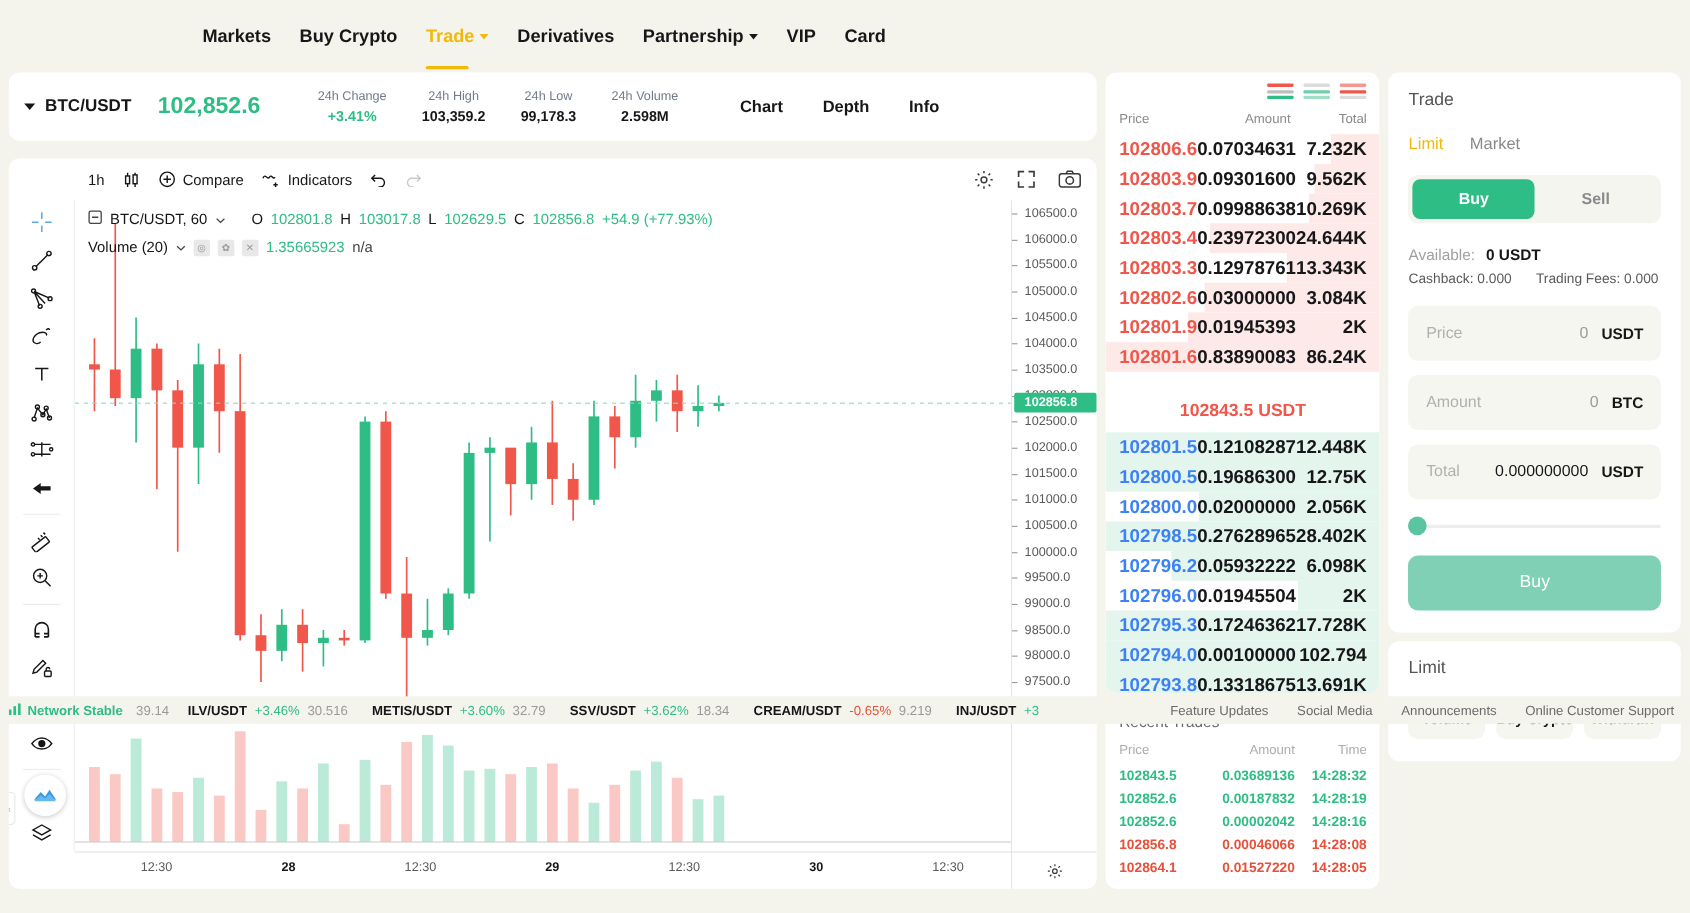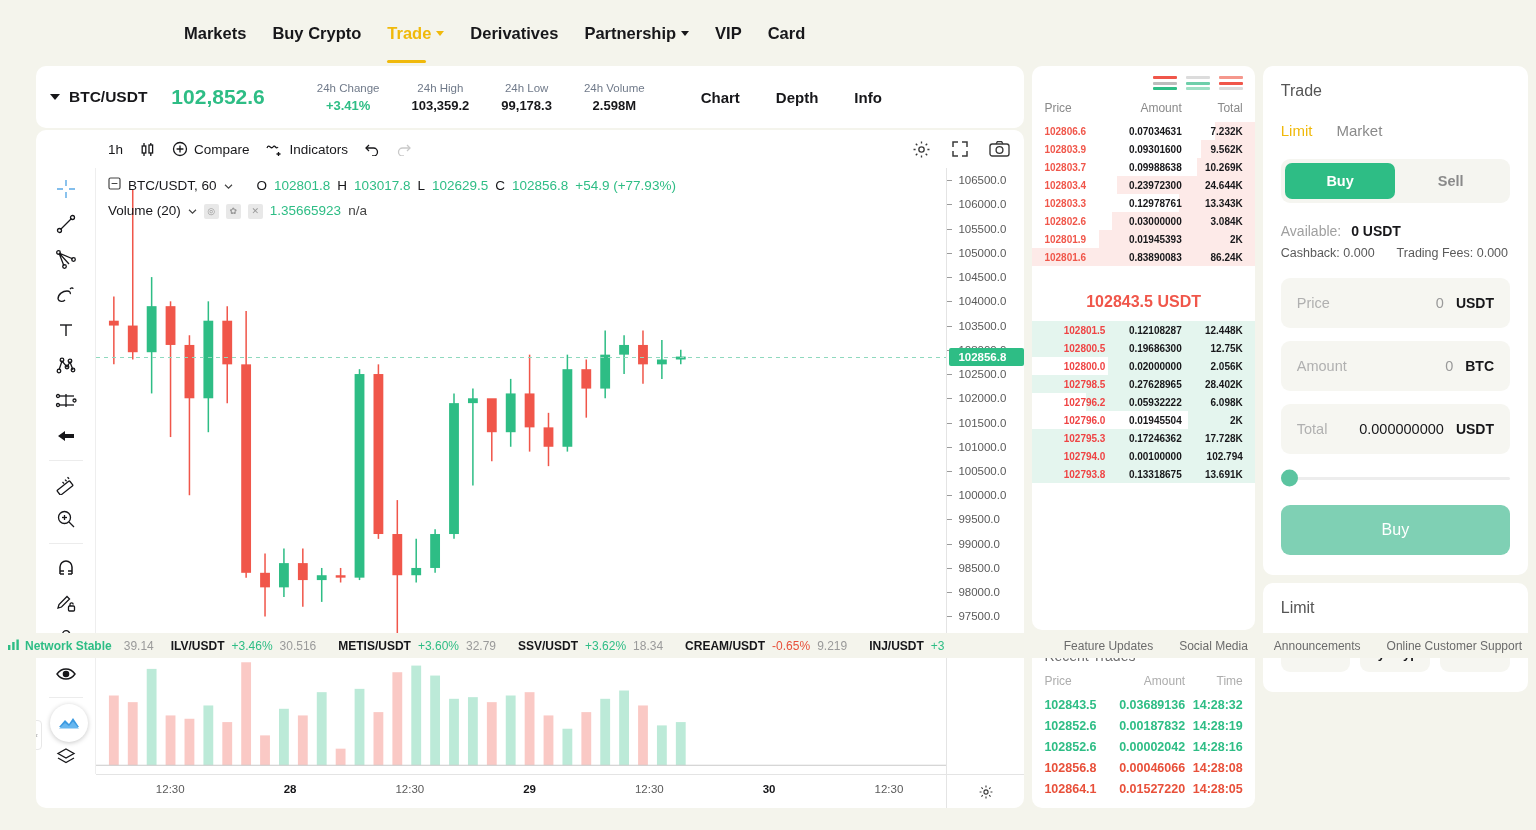--- a/index.html
+++ b/index.html
@@ -41,21 +41,21 @@
     padding: 11px 22px; font-size: 15px; font-weight: bold;
     color: #17171a; cursor: pointer; font-family: inherit;
   }
   .icon-btn { cursor: pointer; display: flex; align-items: center; }
 
   
   .main {
     display: flex; gap: 8px; padding: 0 8px;
     height: 742px;
   }
-  .col-chart { width: 1200px; display: flex; flex-direction: column; gap: 2px; margin-left: 28px; }
+  .col-chart { width: 1200px; display: flex; flex-direction: column; gap: 16px; }
   .col-book { width: 270px; display: flex; flex-direction: column; gap: 6px; }
   .col-trade { width: 322px; display: flex; flex-direction: column; gap: 8px; }
 
   .card { background: #fff; border-radius: 10px; }
 
   
   .ticker {
     height: 62px; display: flex; align-items: center;
     padding: 0 14px; gap: 0;
   }
@@ -164,31 +164,31 @@
   .vmode { width: 24px; cursor: pointer; display: flex; flex-direction: column; gap: 2.5px; }
   .vmode i { display: block; height: 3px; border-radius: 1px; }
   .book-cols {
     display: grid; grid-template-columns: 1fr 1.25fr 1fr;
     font-size: 12px; color: #8a8a8a; padding: 3px 12px 7px;
   }
   .book-cols span:nth-child(2) { text-align: right; }
   .book-cols span:nth-child(3) { text-align: right; }
   .book-row {
     display: grid; grid-template-columns: 1fr 1.25fr 1fr;
-    font-size: 10px; padding: 3.5px 12px; position: relative;
+    font-size: 17px; padding: 3.5px 12px; position: relative;
     cursor: pointer; align-items: center;
   }
   .book-row .bar { position: absolute; right: 0; top: 0; bottom: 0; z-index: 0; }
   .book-row > span { position: relative; z-index: 1; }
   .book-row .p { font-weight: bold; }
   .book-row .a { text-align: right; color: #17171a; font-weight: bold; }
   .book-row .t { text-align: right; color: #17171a; font-weight: bold; }
   .ask .p { color: #f0564a; }
   .ask .bar { background: #fdeae8; }
-  .bid .p { color: #ef4444; text-align: right; }
+  .bid .p { color: #3b82f6; text-align: right; }
   .bid .bar { background: #e4f5ee; }
   .book-mid {
     text-align: center; font-size: 16px; font-weight: bold;
     color: #f0564a; padding: 27px 0 10px;
   }
   .trades { height: 172px; padding: 12px 0 0; display: flex; flex-direction: column; overflow: hidden; }
   .trades-title { font-size: 14px; color: #6b6b6b; padding: 0 12px 10px; }
   .trades-cols {
     display: grid; grid-template-columns: 1fr 1.2fr 0.9fr;
     font-size: 12px; color: #adadad; padding: 0 12px 6px;

